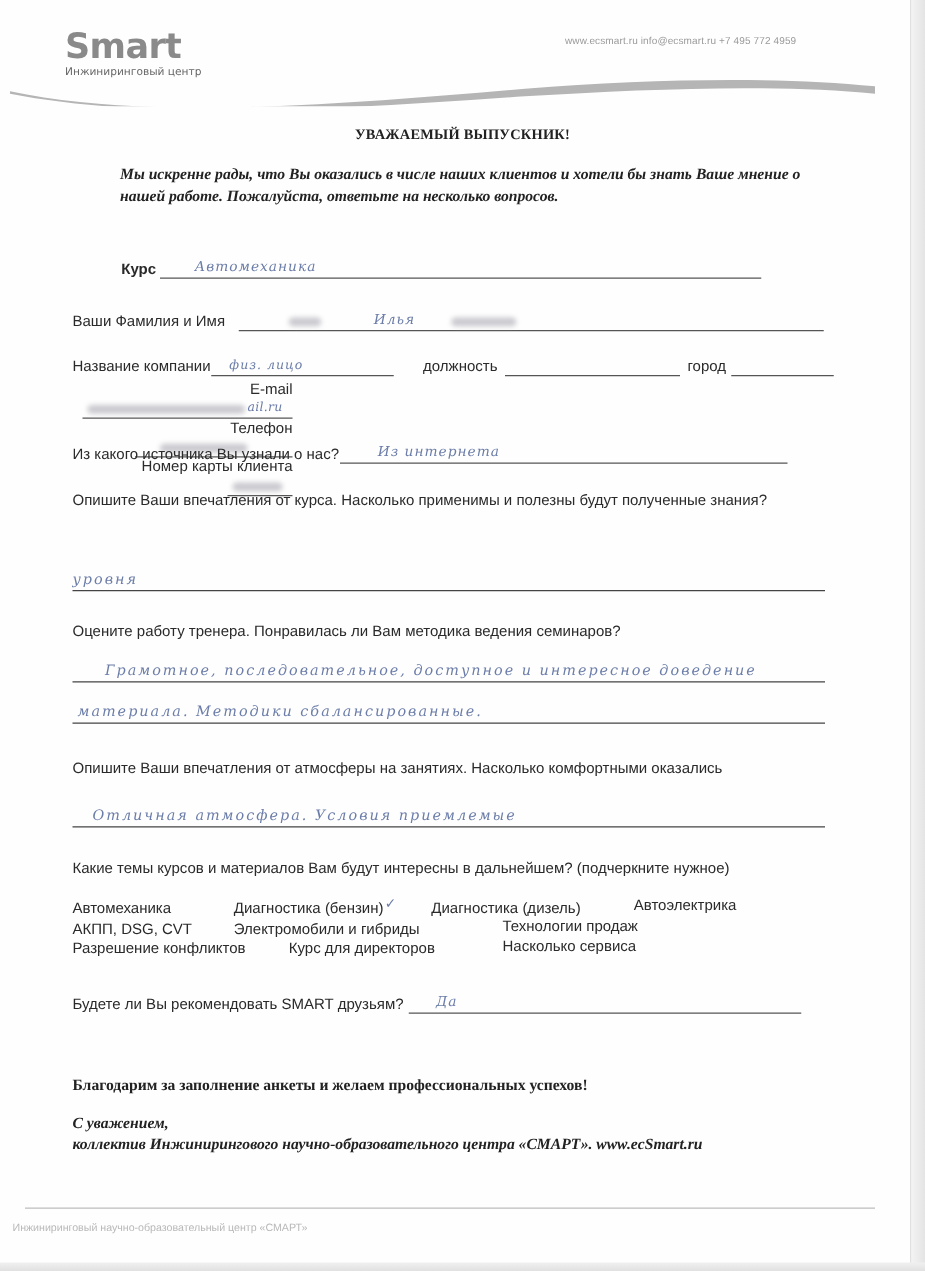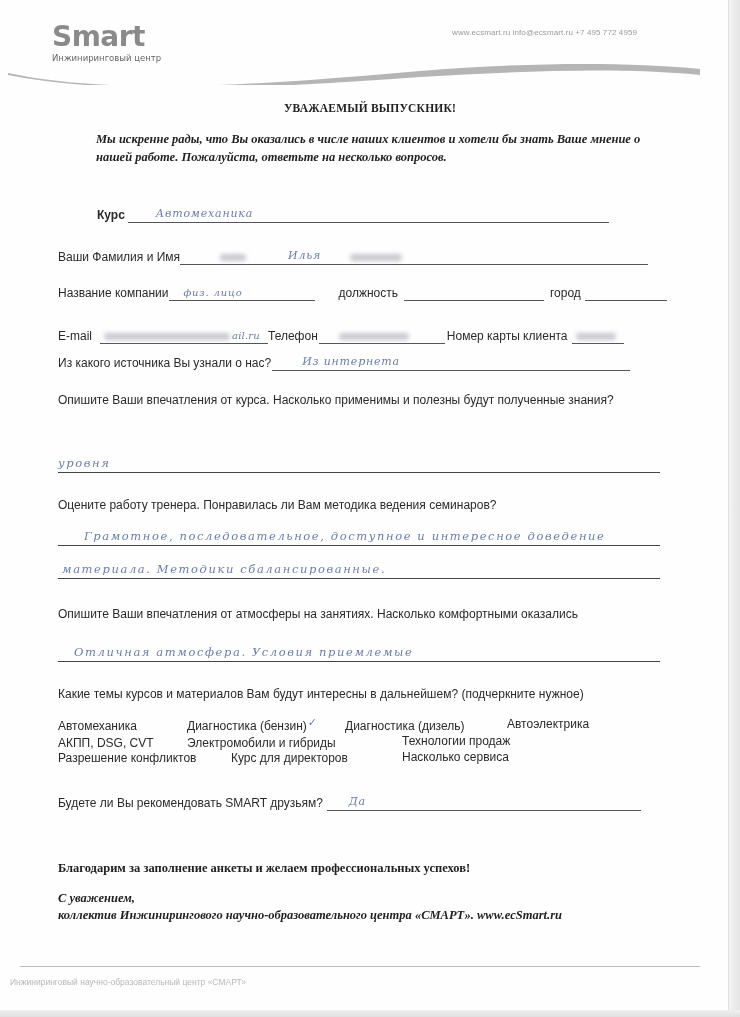--- a/index.html
+++ b/index.html
@@ -61,39 +61,39 @@
 
   <div class="row" style="left:97px; top:207px;">
     <span class="label bold">Курс</span>
     <div class="line" style="width:481px; margin-left:3px;">
       <span class="hand" style="left:28px;">Автомеханика</span>
     </div>
   </div>
 
   <div class="row" style="left:58px; top:249px;">
     <span class="label">Ваши Фамилия и Имя</span>
-    <div class="line" style="width:468px; margin-left:0;padding-left:24px;">
+    <div class="line" style="width:468px; margin-left:11px;padding-left:24px;">
       <span class="blur" style="left:40px; width:26px;"></span>
       <span class="hand" style="left:108px;">Илья</span>
       <span class="blur" style="left:170px; width:52px;"></span>
     </div>
   </div>
 
   <div class="row" style="left:58px; top:285px;">
     <span class="label">Название компании</span>
     <div class="line" style="width:146px; margin-left:1px;">
       <span class="hand" style="left:14px; font-size:10px;">физ. лицо</span>
     </div>
     <span class="label" style="margin-left:23px;">должность</span>
     <div class="line" style="width:140px; margin-left:6px;"></div>
     <span class="label" style="margin-left:6px;">город</span>
     <div class="line" style="width:82px; margin-left:4px;"></div>
   </div>
 
-  <div class="row" style="left:58px; top:328px;">
+  <div class="row" style="left:58px; top:304px;flex-direction:column;">
     <span class="label">E-mail</span>
     <div class="line" style="width:168px; margin-left:8px;">
       <span class="blur" style="left:4px; width:126px;"></span>
       <span class="hand" style="left:132px; font-size:10px; letter-spacing:0.2px;">ail.ru</span>
     </div>
     <span class="label" style="margin-left:0px;">Телефон</span>
     <div class="line" style="width:126px; margin-left:1px;">
       <span class="blur" style="left:20px; width:70px;"></span>
     </div>
     <span class="label" style="margin-left:2px;">Номер карты клиента</span>

